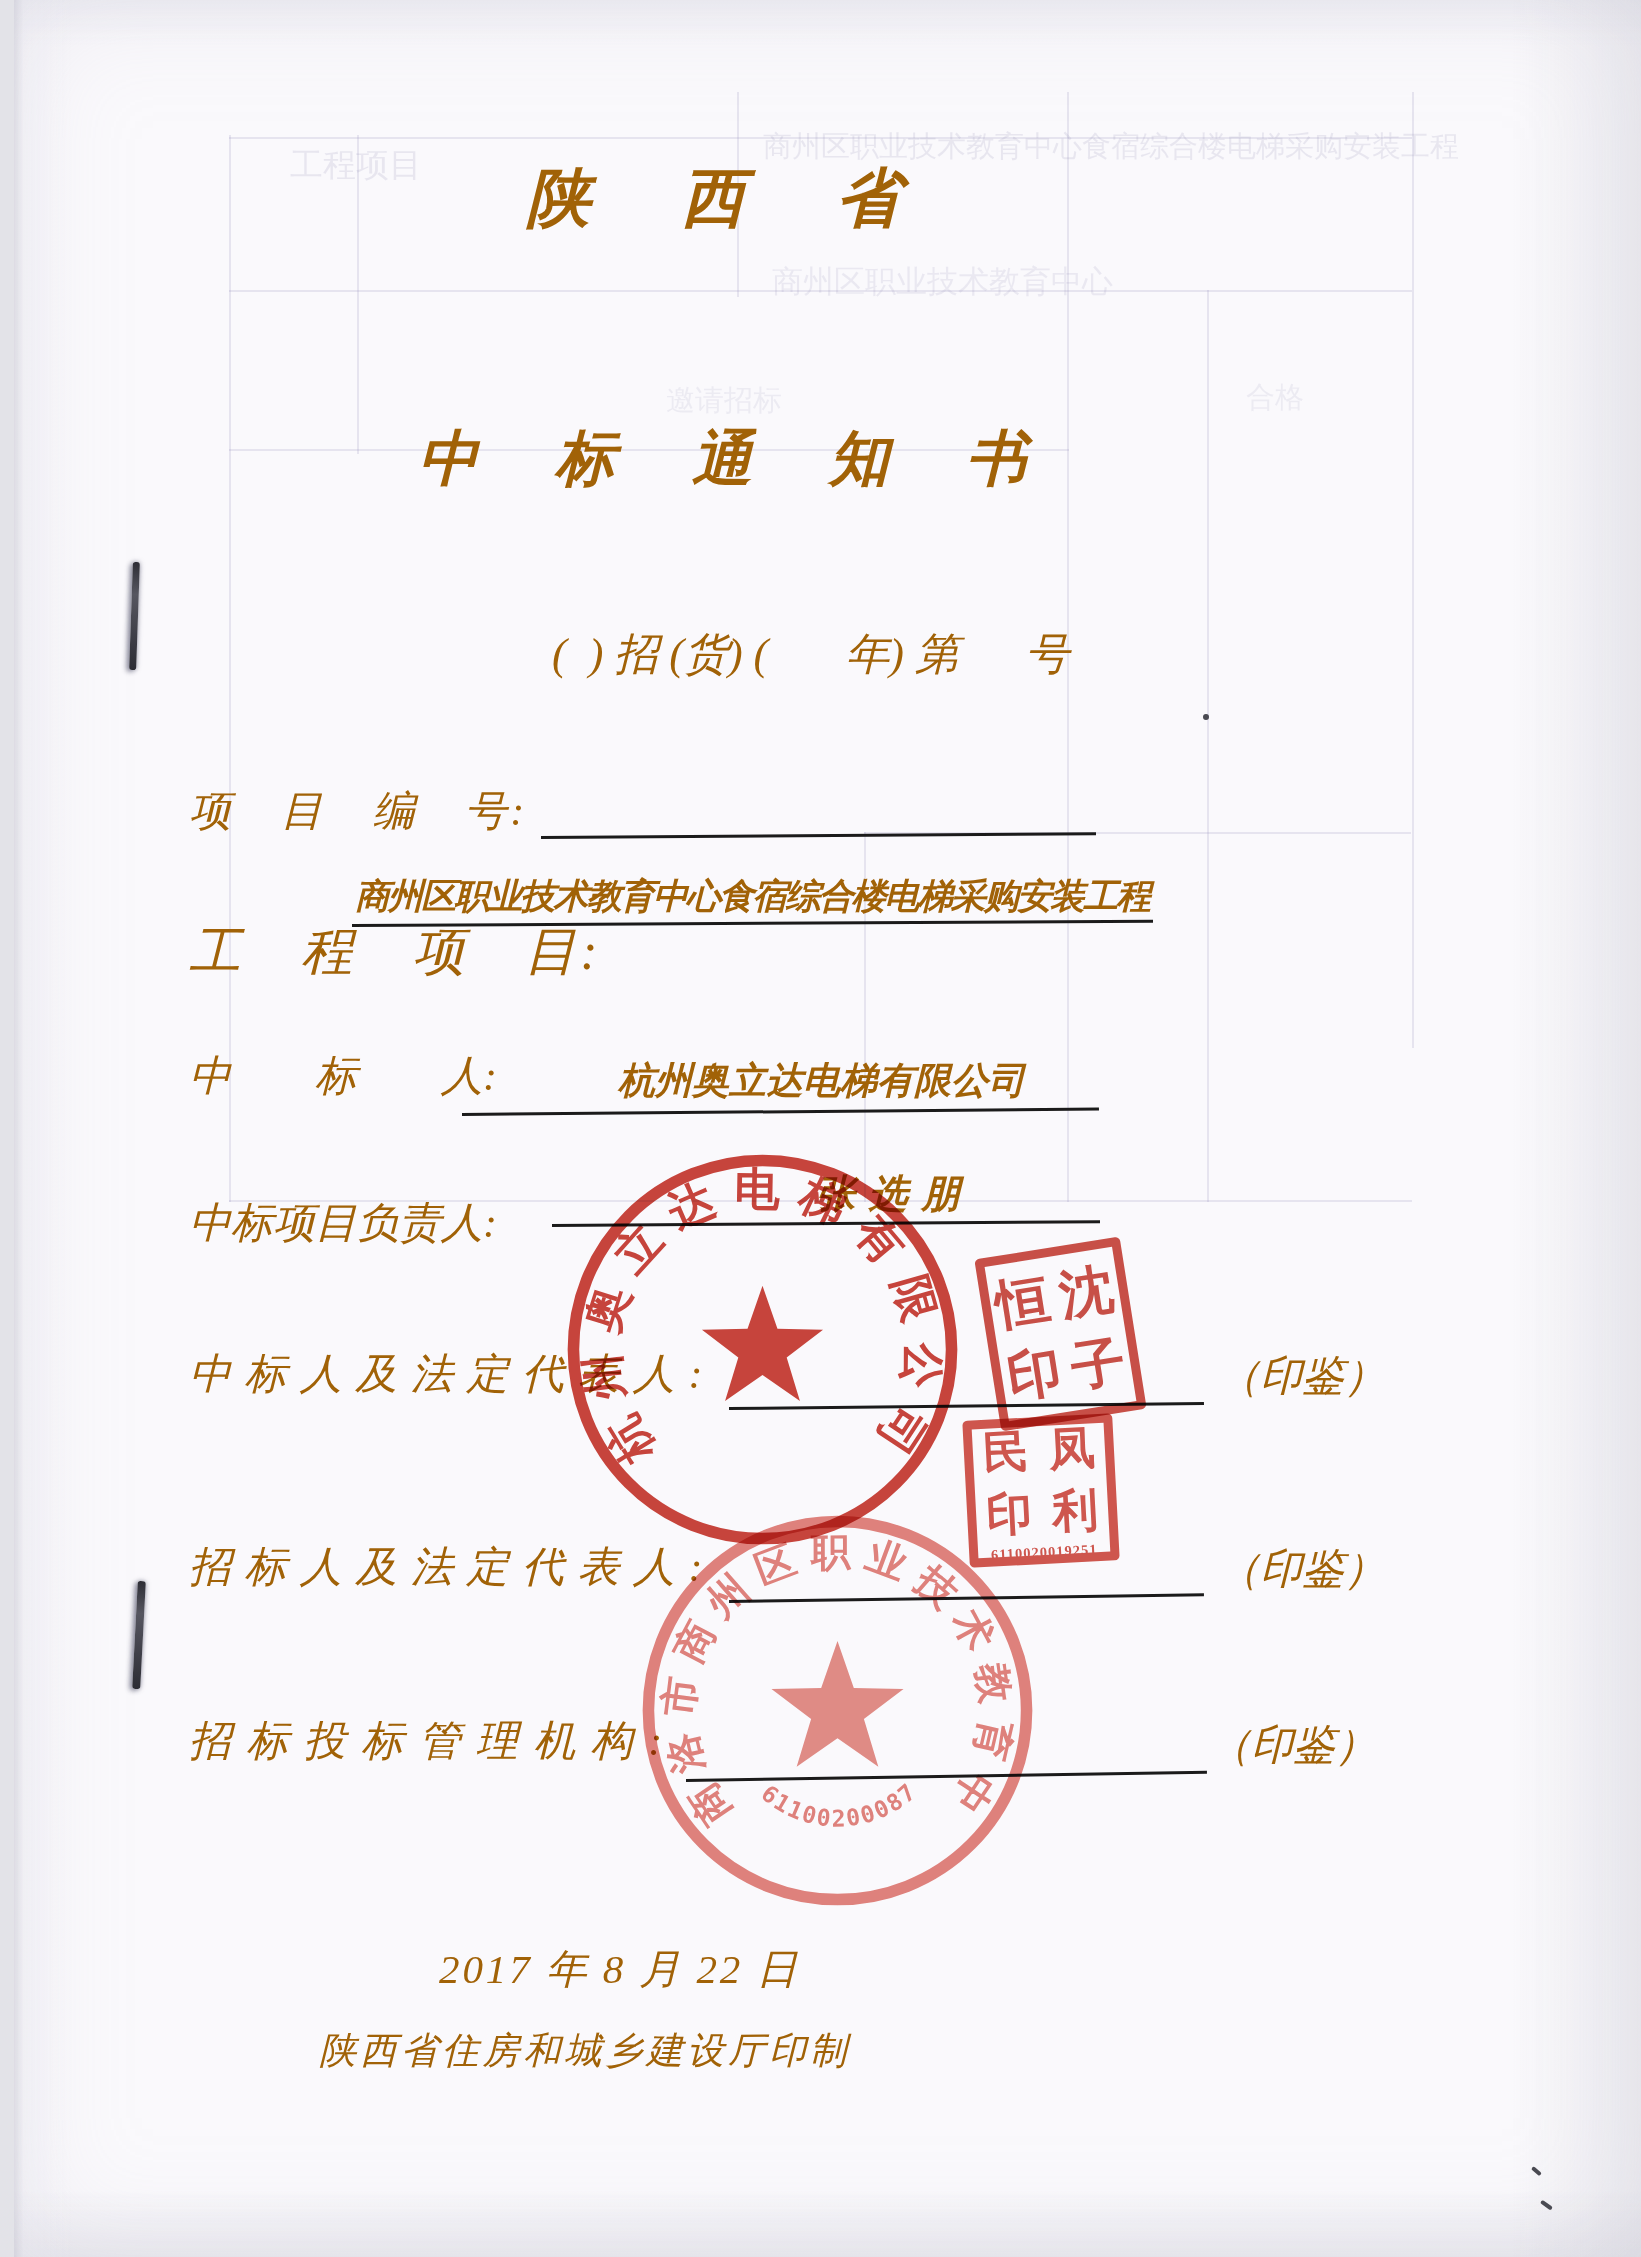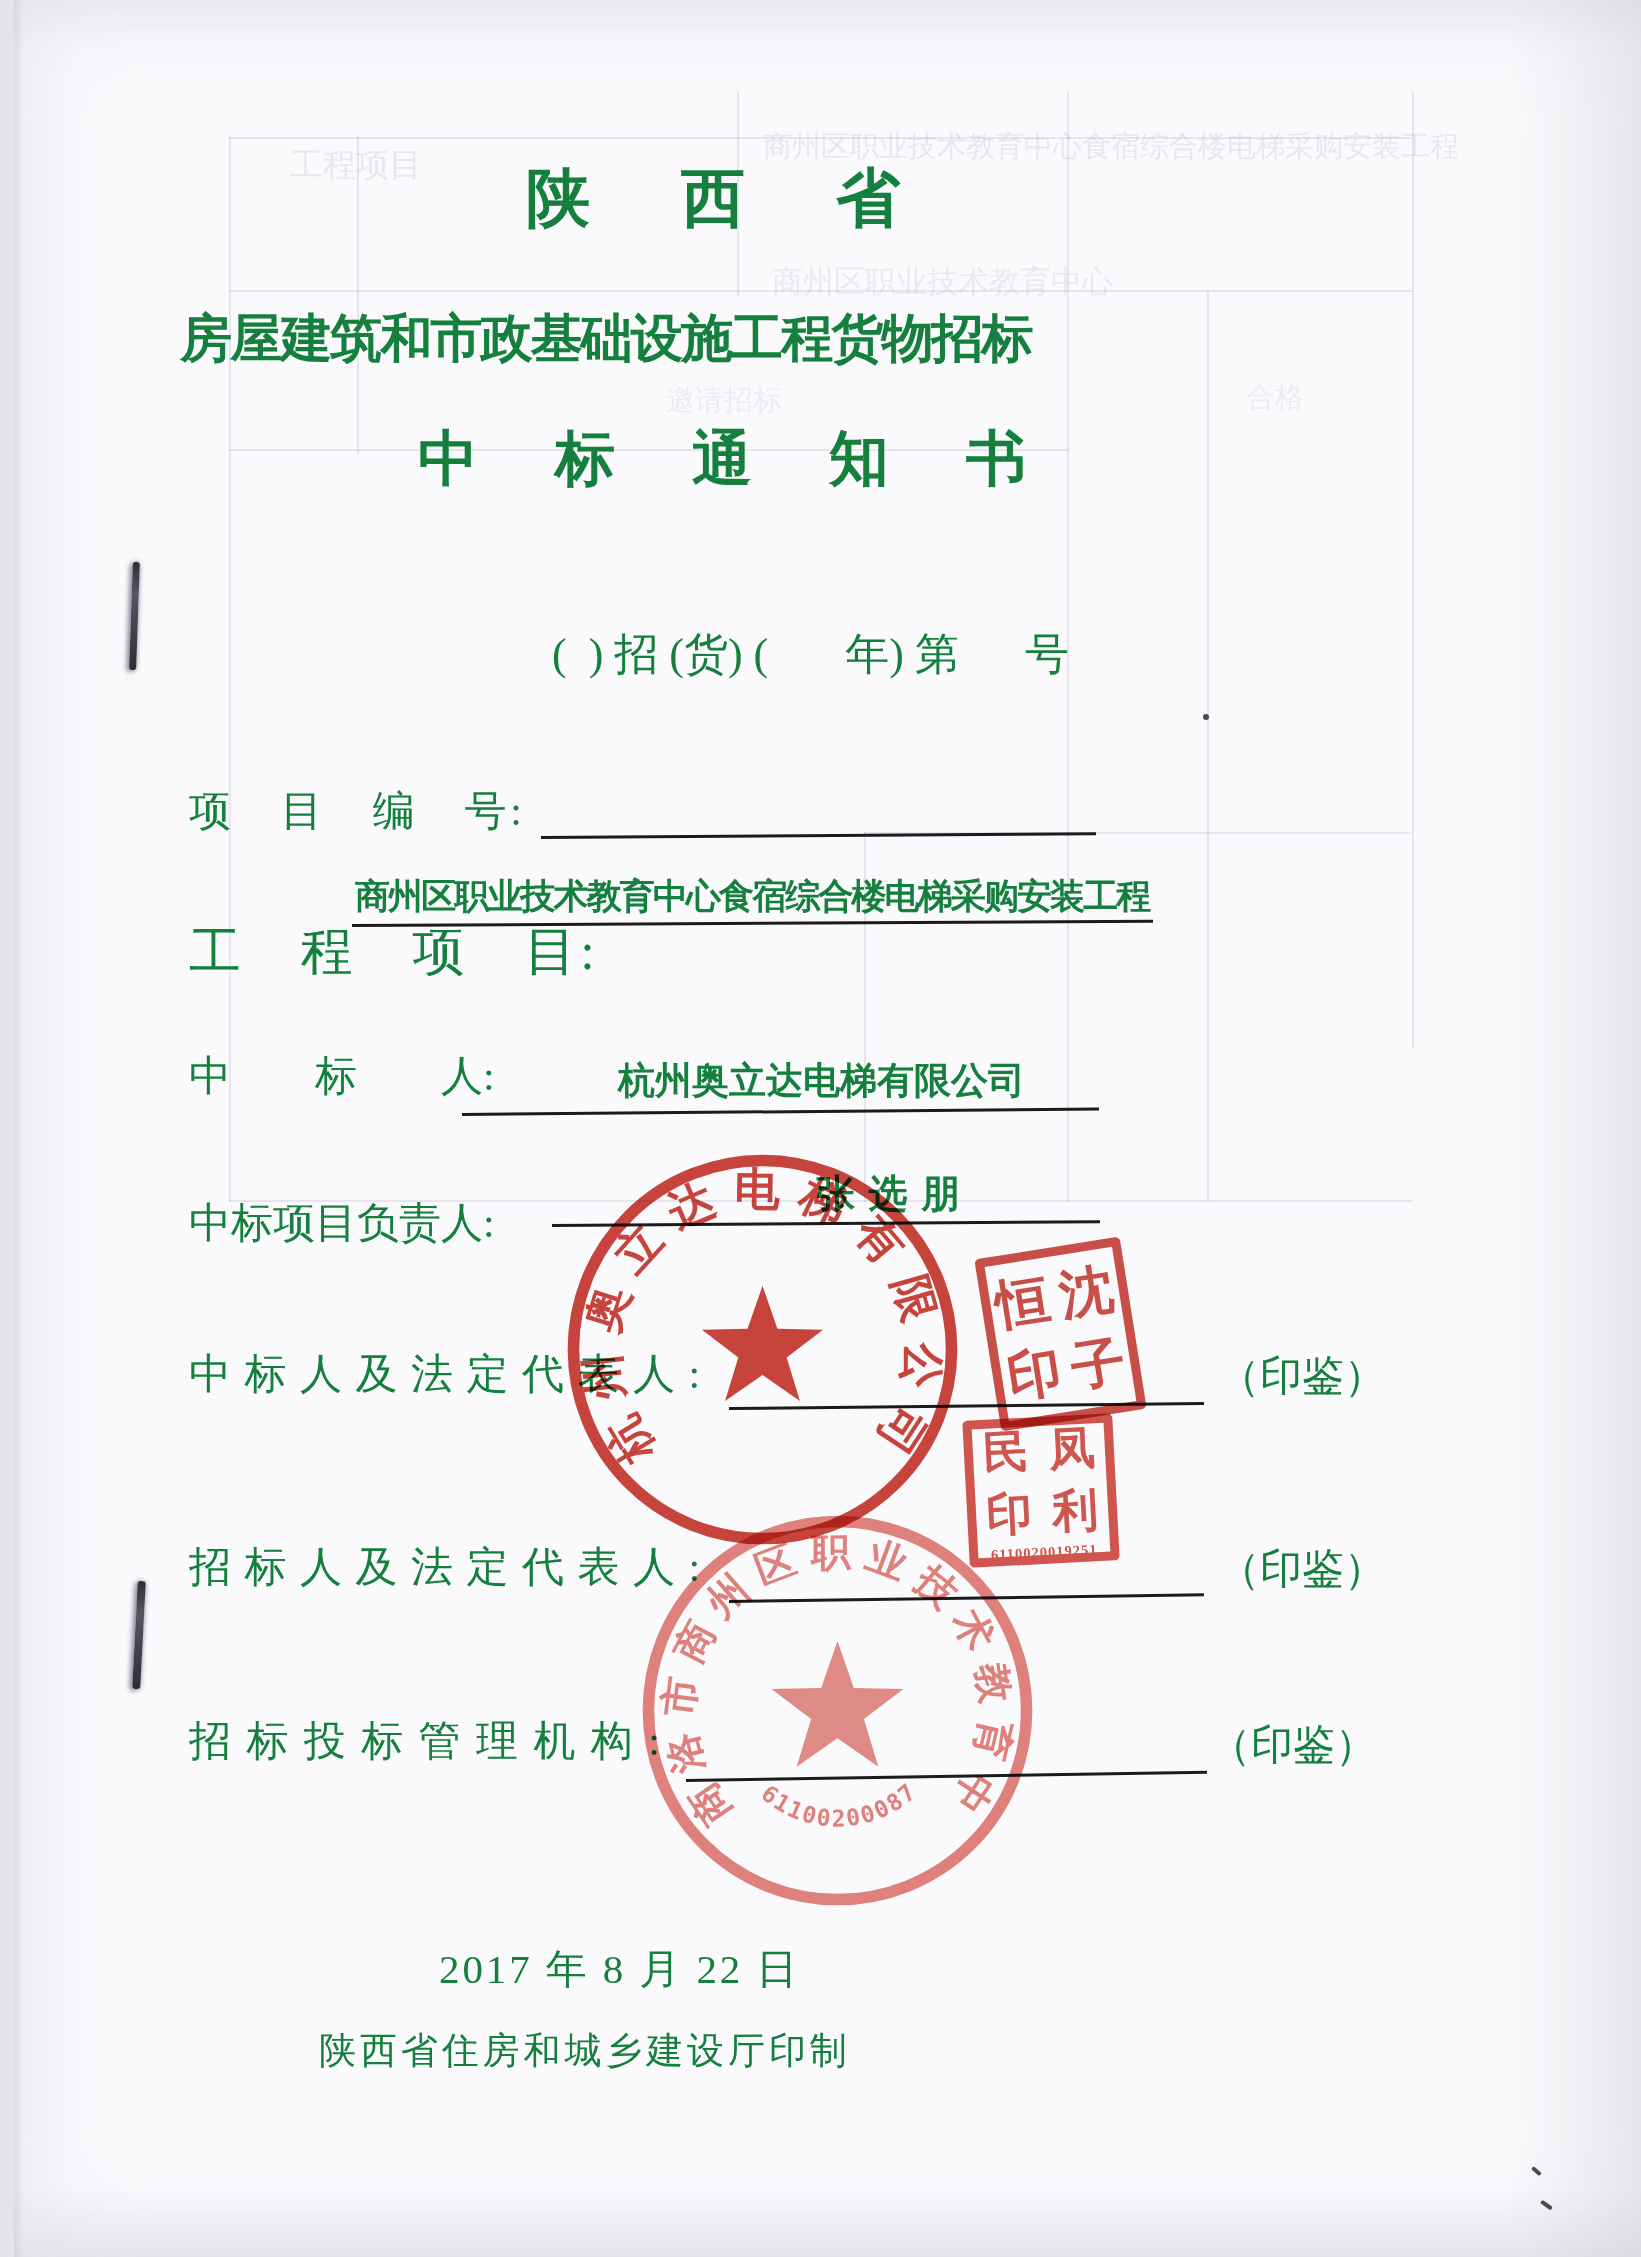--- a/index.html
+++ b/index.html
@@ -12,21 +12,21 @@
   .scan{position:absolute;left:0;top:0;width:1641px;height:2257px;}
   .paper{
     position:absolute;left:13.5px;top:0;right:0;bottom:0;
     background:
       linear-gradient(90deg, rgba(205,205,215,.55) 0px, rgba(240,240,246,.35) 9.7px, rgba(252,251,254,0) 58px),
       linear-gradient(90deg, rgba(0,0,0,0) 92%, rgba(210,210,218,.35) 100%),
       linear-gradient(180deg, rgba(230,230,238,.5) 0%, rgba(250,249,253,0) 2%, rgba(250,249,253,0) 97%, rgba(220,220,228,.5) 100%),
       #faf9fc;
     box-shadow:inset 0 0 116px rgba(190,188,205,.25);
   }
-  .t{position:absolute;white-space:pre;color:#15803d;line-height:1.15;}
+  .t{position:absolute;white-space:pre;color:#a16207;line-height:1.15;font-style:italic;}
   .bold{font-weight:700;}
   .rule{position:absolute;height:2.9px;background:#1b1b1b;transform-origin:left center;}
   .ghost{position:absolute;white-space:pre;color:#8d8ab2;pointer-events:none;}
   .gline{position:absolute;background:rgba(148,146,190,.20);}
   .staple{position:absolute;background:linear-gradient(180deg,#2e2e36,#565660 30%,#2c2c34);border-radius:2.9px;box-shadow:0 0 5.8px rgba(120,120,140,.8), -2.9px 1.9px 4.8px rgba(150,150,165,.9);}
   .seal{mix-blend-mode:multiply;}
   .sq-seal{
     position:absolute;box-sizing:border-box;
     display:flex;flex-wrap:wrap;align-content:center;justify-content:center;
     mix-blend-mode:multiply;
@@ -60,21 +60,20 @@
   <div class="ghost" style="left:290px;top:143px;font-size:33px;opacity:.16;">工程项目</div>
   <div class="ghost" style="left:763px;top:127px;font-size:29px;opacity:.16;">商州区职业技术教育中心食宿综合楼电梯采购安装工程</div>
   <div class="ghost" style="left:772px;top:261px;font-size:31px;opacity:.14;">商州区职业技术教育中心</div>
   <div class="ghost" style="left:666px;top:381px;font-size:29px;opacity:.12;">邀请招标</div>
   <div class="ghost" style="left:1246px;top:378px;font-size:29px;opacity:.12;">合格</div>
 
   <div class="staple" style="left:131px;top:562px;width:6.8px;height:108px;transform:rotate(2deg);"></div>
   <div class="staple" style="left:135px;top:1581px;width:7.7px;height:108px;transform:rotate(3deg);"></div>
 
   <div class="t bold" style="left:526px;top:162px;font-size:64px;letter-spacing:91px;">陕西省</div>
-  <div class="t bold" style="left:180px;top:309px;font-size:52px;letter-spacing:-1.9px;">房屋建筑和市政基础设施工程货物招标</div>
   <div class="t bold" style="left:418px;top:425px;font-size:60px;letter-spacing:77px;">中标通知书</div>
   <div class="t" style="left:189px;top:787px;font-size:42px;letter-spacing:3.9px;">项　目　编　号:</div>
 
   <div class="t" style="left:552px;top:630px;font-size:44px;">(  ) 招 (货) (       年) 第      号</div>
   <div class="rule" style="left:541px;top:836px;width:555px;transform:rotate(-0.4deg);"></div>
 
   <div class="t" style="left:189px;top:922px;font-size:52px;letter-spacing:3.9px;">工　程　项　目:</div>
   <div class="t bold" style="left:355px;top:877px;font-size:35px;letter-spacing:-1.9px;">商州区职业技术教育中心食宿综合楼电梯采购安装工程</div>
   <div class="rule" style="left:352px;top:924px;width:801px;transform:rotate(-0.3deg);"></div>
 

